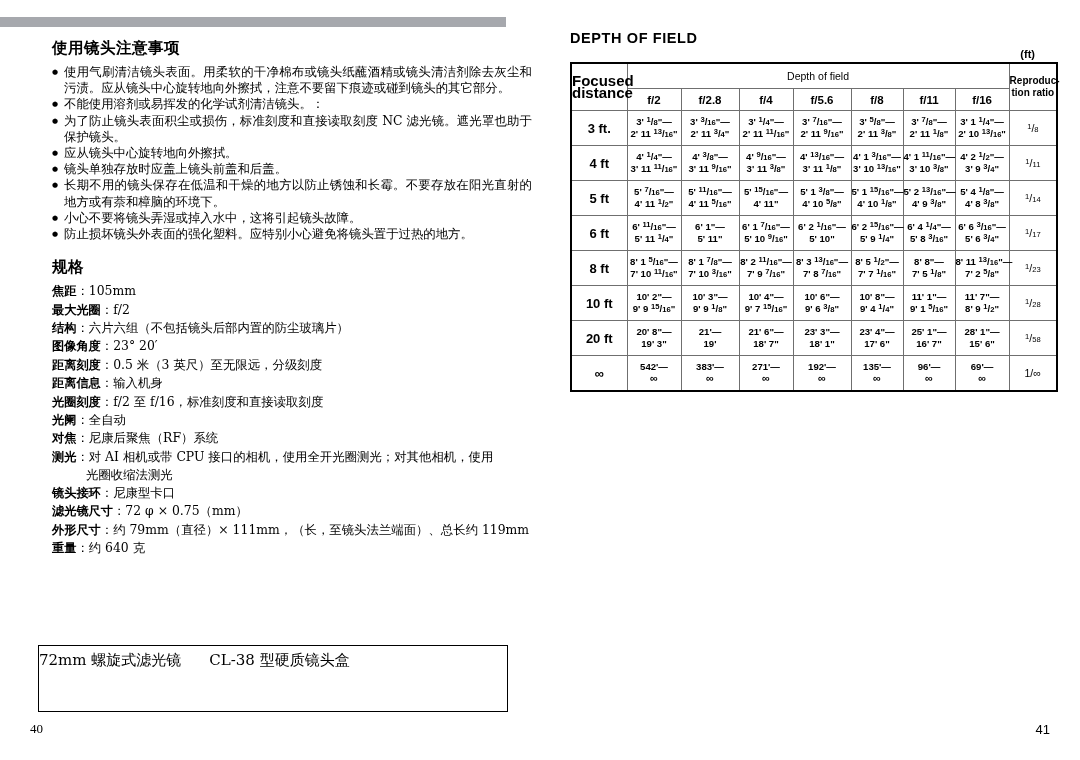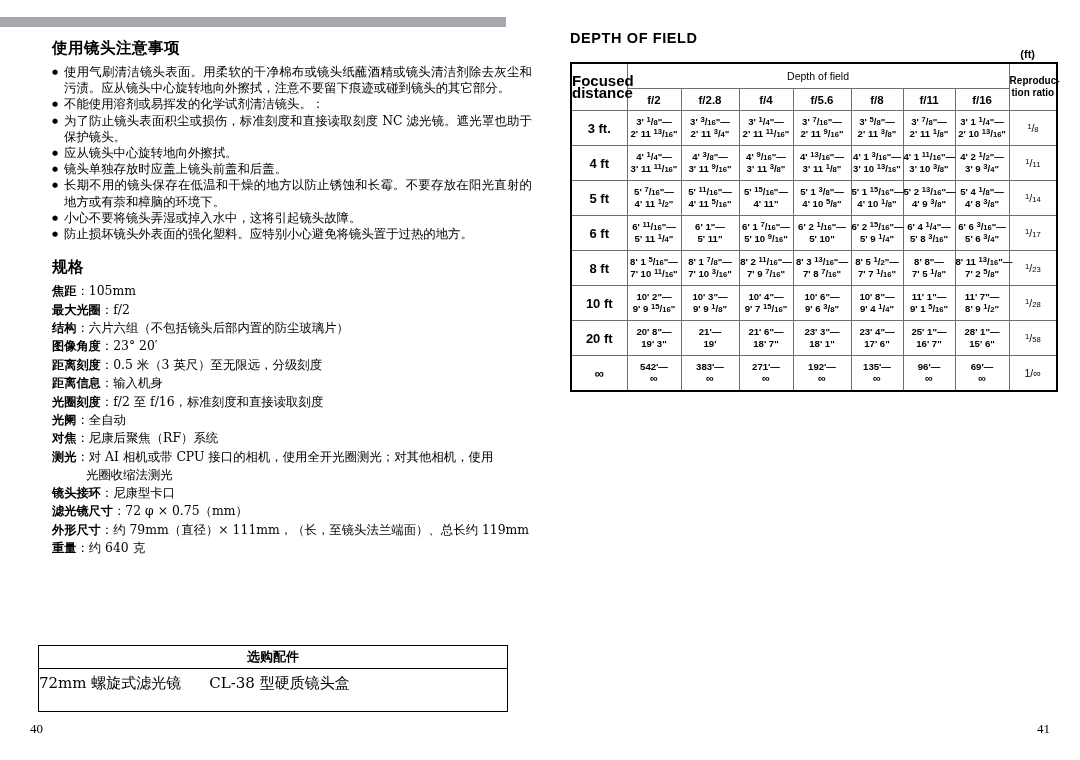--- a/index.html
+++ b/index.html
@@ -73,21 +73,21 @@
   }
   .acc-body .gap{display:inline-block;width:28px;}
 
   
   .pg{
     position:absolute;bottom:23px;
     font-family:"Liberation Sans", sans-serif;
     font-size:13px;
   }
   .pg.left{left:30px;font-family:Liberation Serif, serif;}
-  .pg.right{right:30px;font-family:Liberation Serif, serif;}
+  .pg.right{right:30px;}
 
   
   .right-col{position:absolute;left:570px;top:30px;width:478px;}
   .dof-title{
     font-family:"Liberation Sans", sans-serif;
     font-weight:bold;font-size:14.5px;letter-spacing:.6px;
     margin:0;
   }
   .unit{
     position:absolute;right:13px;top:18px;
@@ -171,21 +171,20 @@
       <li><span class="k">测光</span><span>：对 AI 相机或带 CPU 接口的相机，使用全开光圈测光；对其他相机，使用</span></li>
       <li class="cont"><span>光圈收缩法测光</span></li>
       <li><span class="k">镜头接环</span><span>：尼康型卡口</span></li>
       <li><span class="k">滤光镜尺寸</span><span>：72 φ × 0.75（mm）</span></li>
       <li><span class="k">外形尺寸</span><span>：约 79mm（直径）× 111mm，（长，至镜头法兰端面）、总长约 119mm</span></li>
       <li><span class="k">重量</span><span>：约 640 克</span></li>
     </ul>
   </div>
 
   <div class="acc-box">
-    <div class="acc-title">选购配件</div>
     <div class="acc-body">
       <span>72mm 螺旋式滤光镜</span><span class="gap"></span><span>CL-38 型硬质镜头盒</span>
     </div>
   </div>
 
   <div class="pg left">40</div>
 
   <div class="right-col">
     <h2 class="dof-title">DEPTH OF FIELD</h2>
     <div class="unit">(ft)</div>

